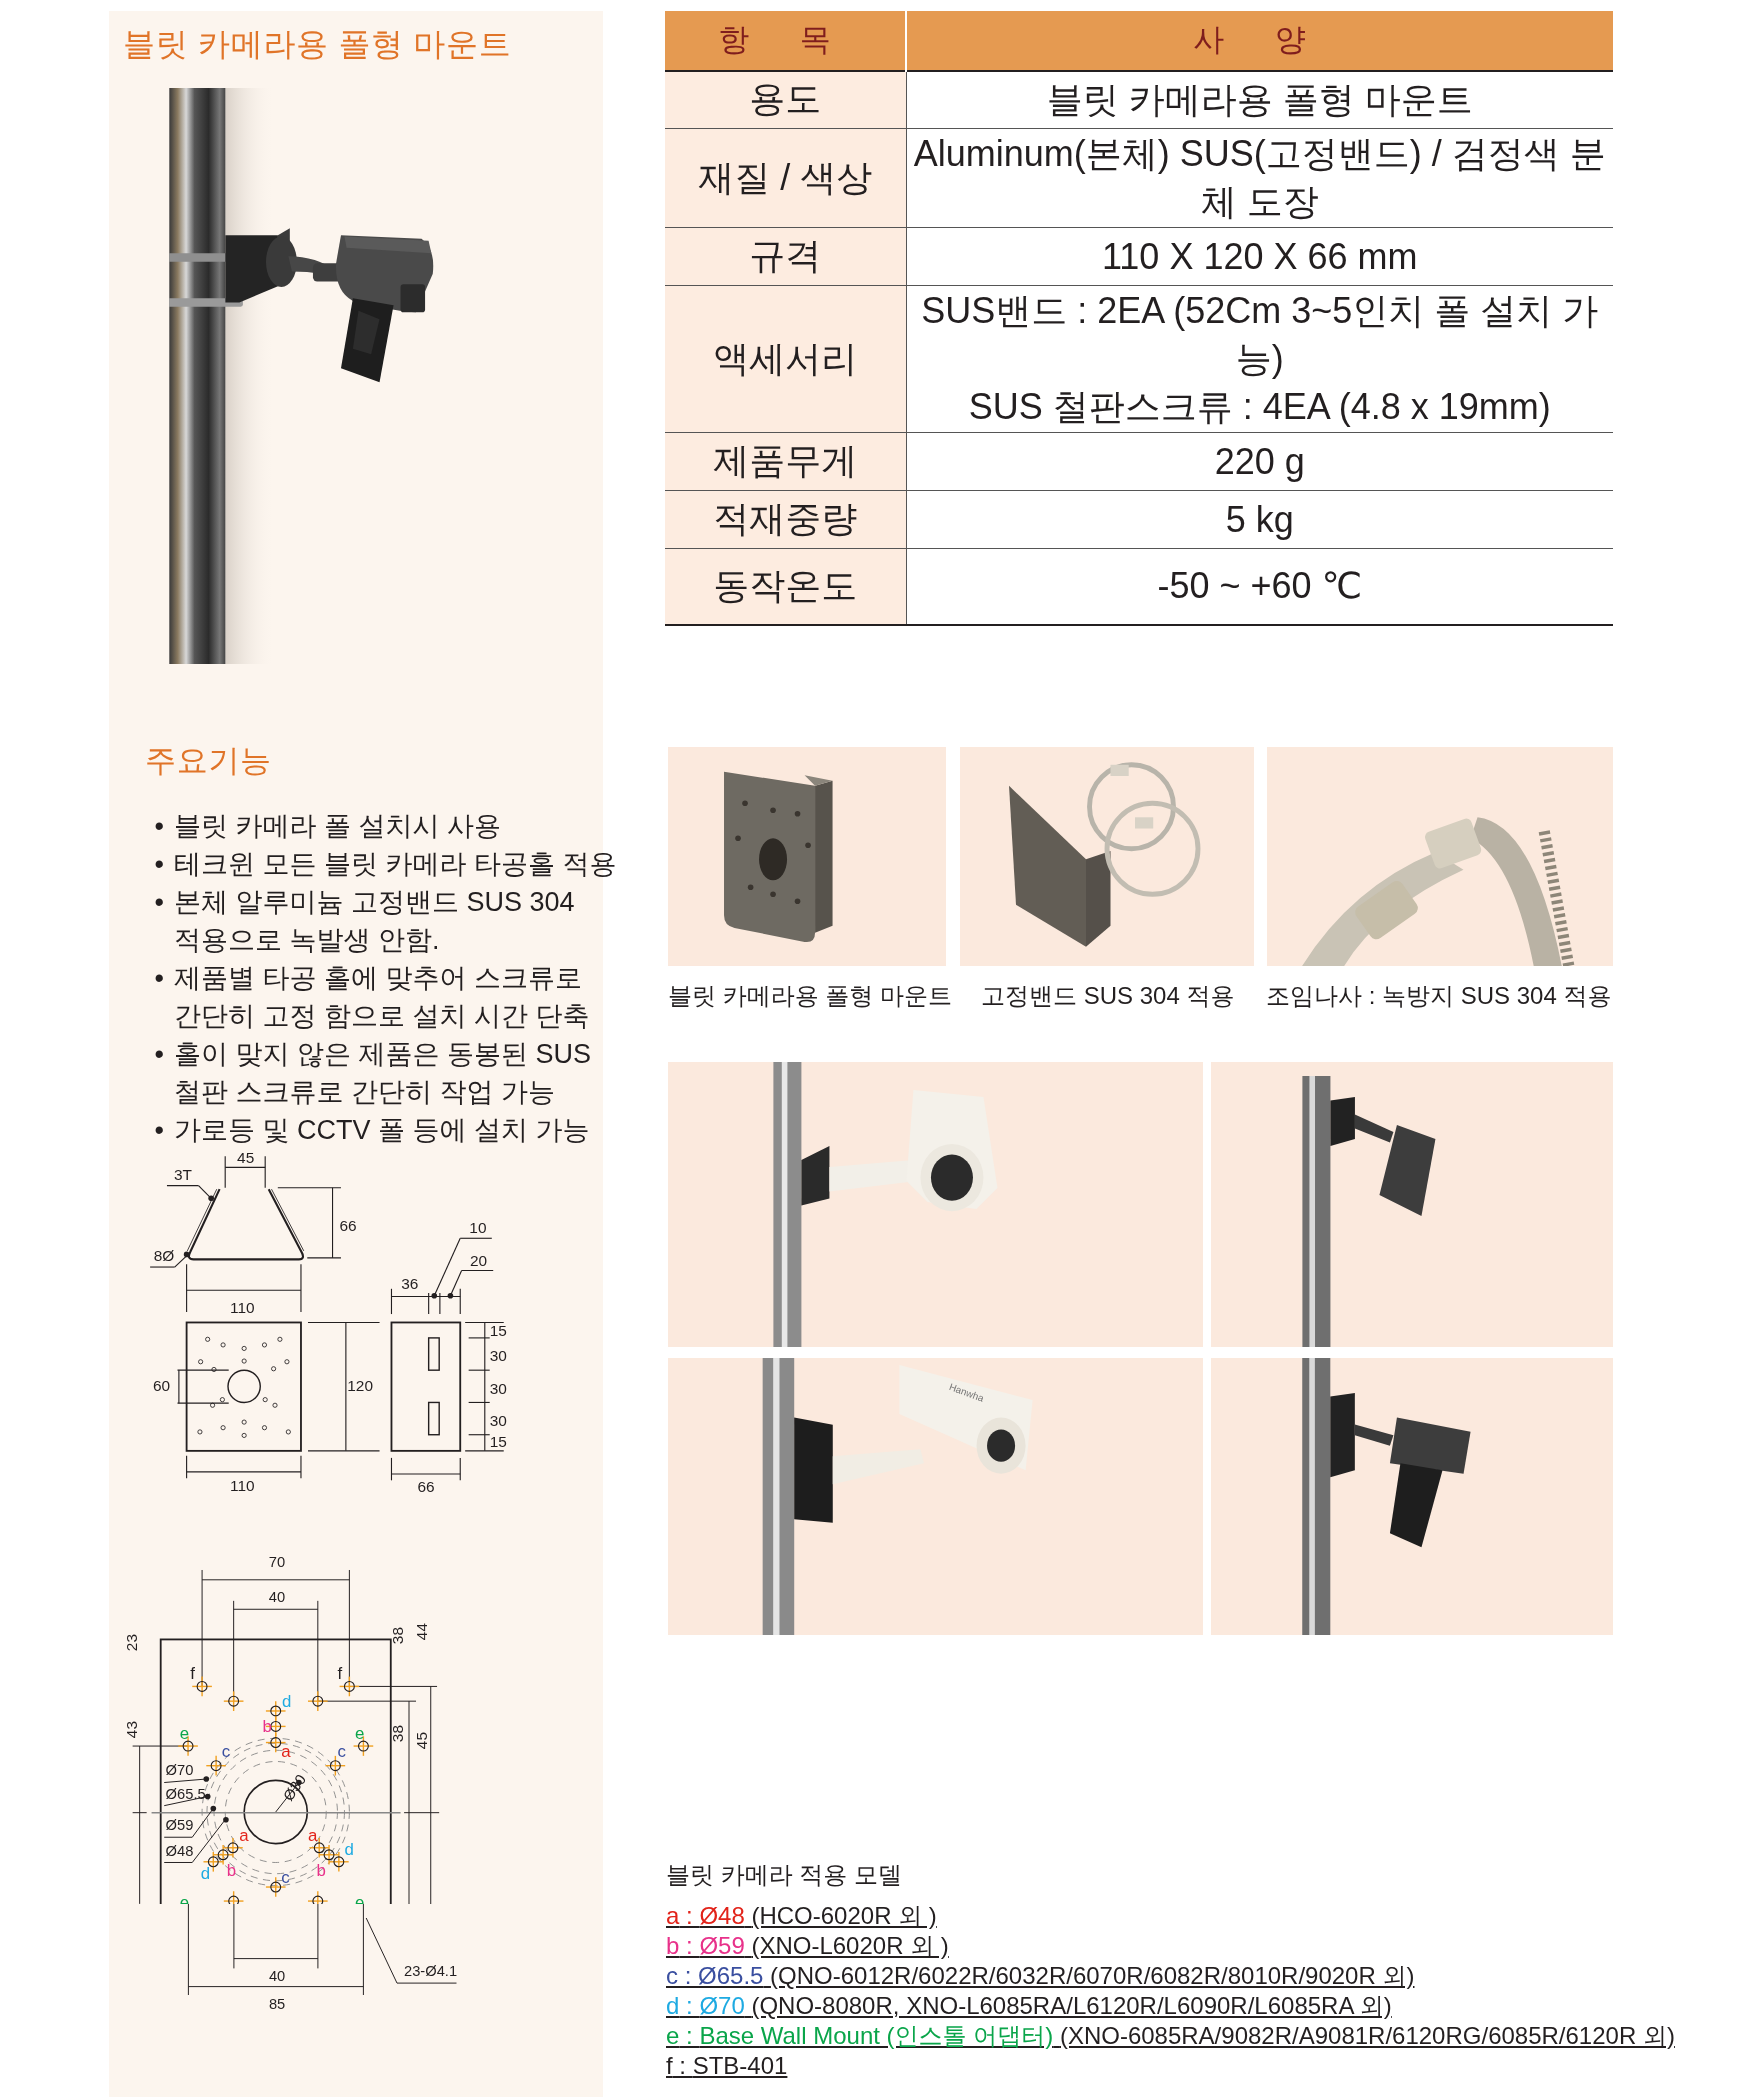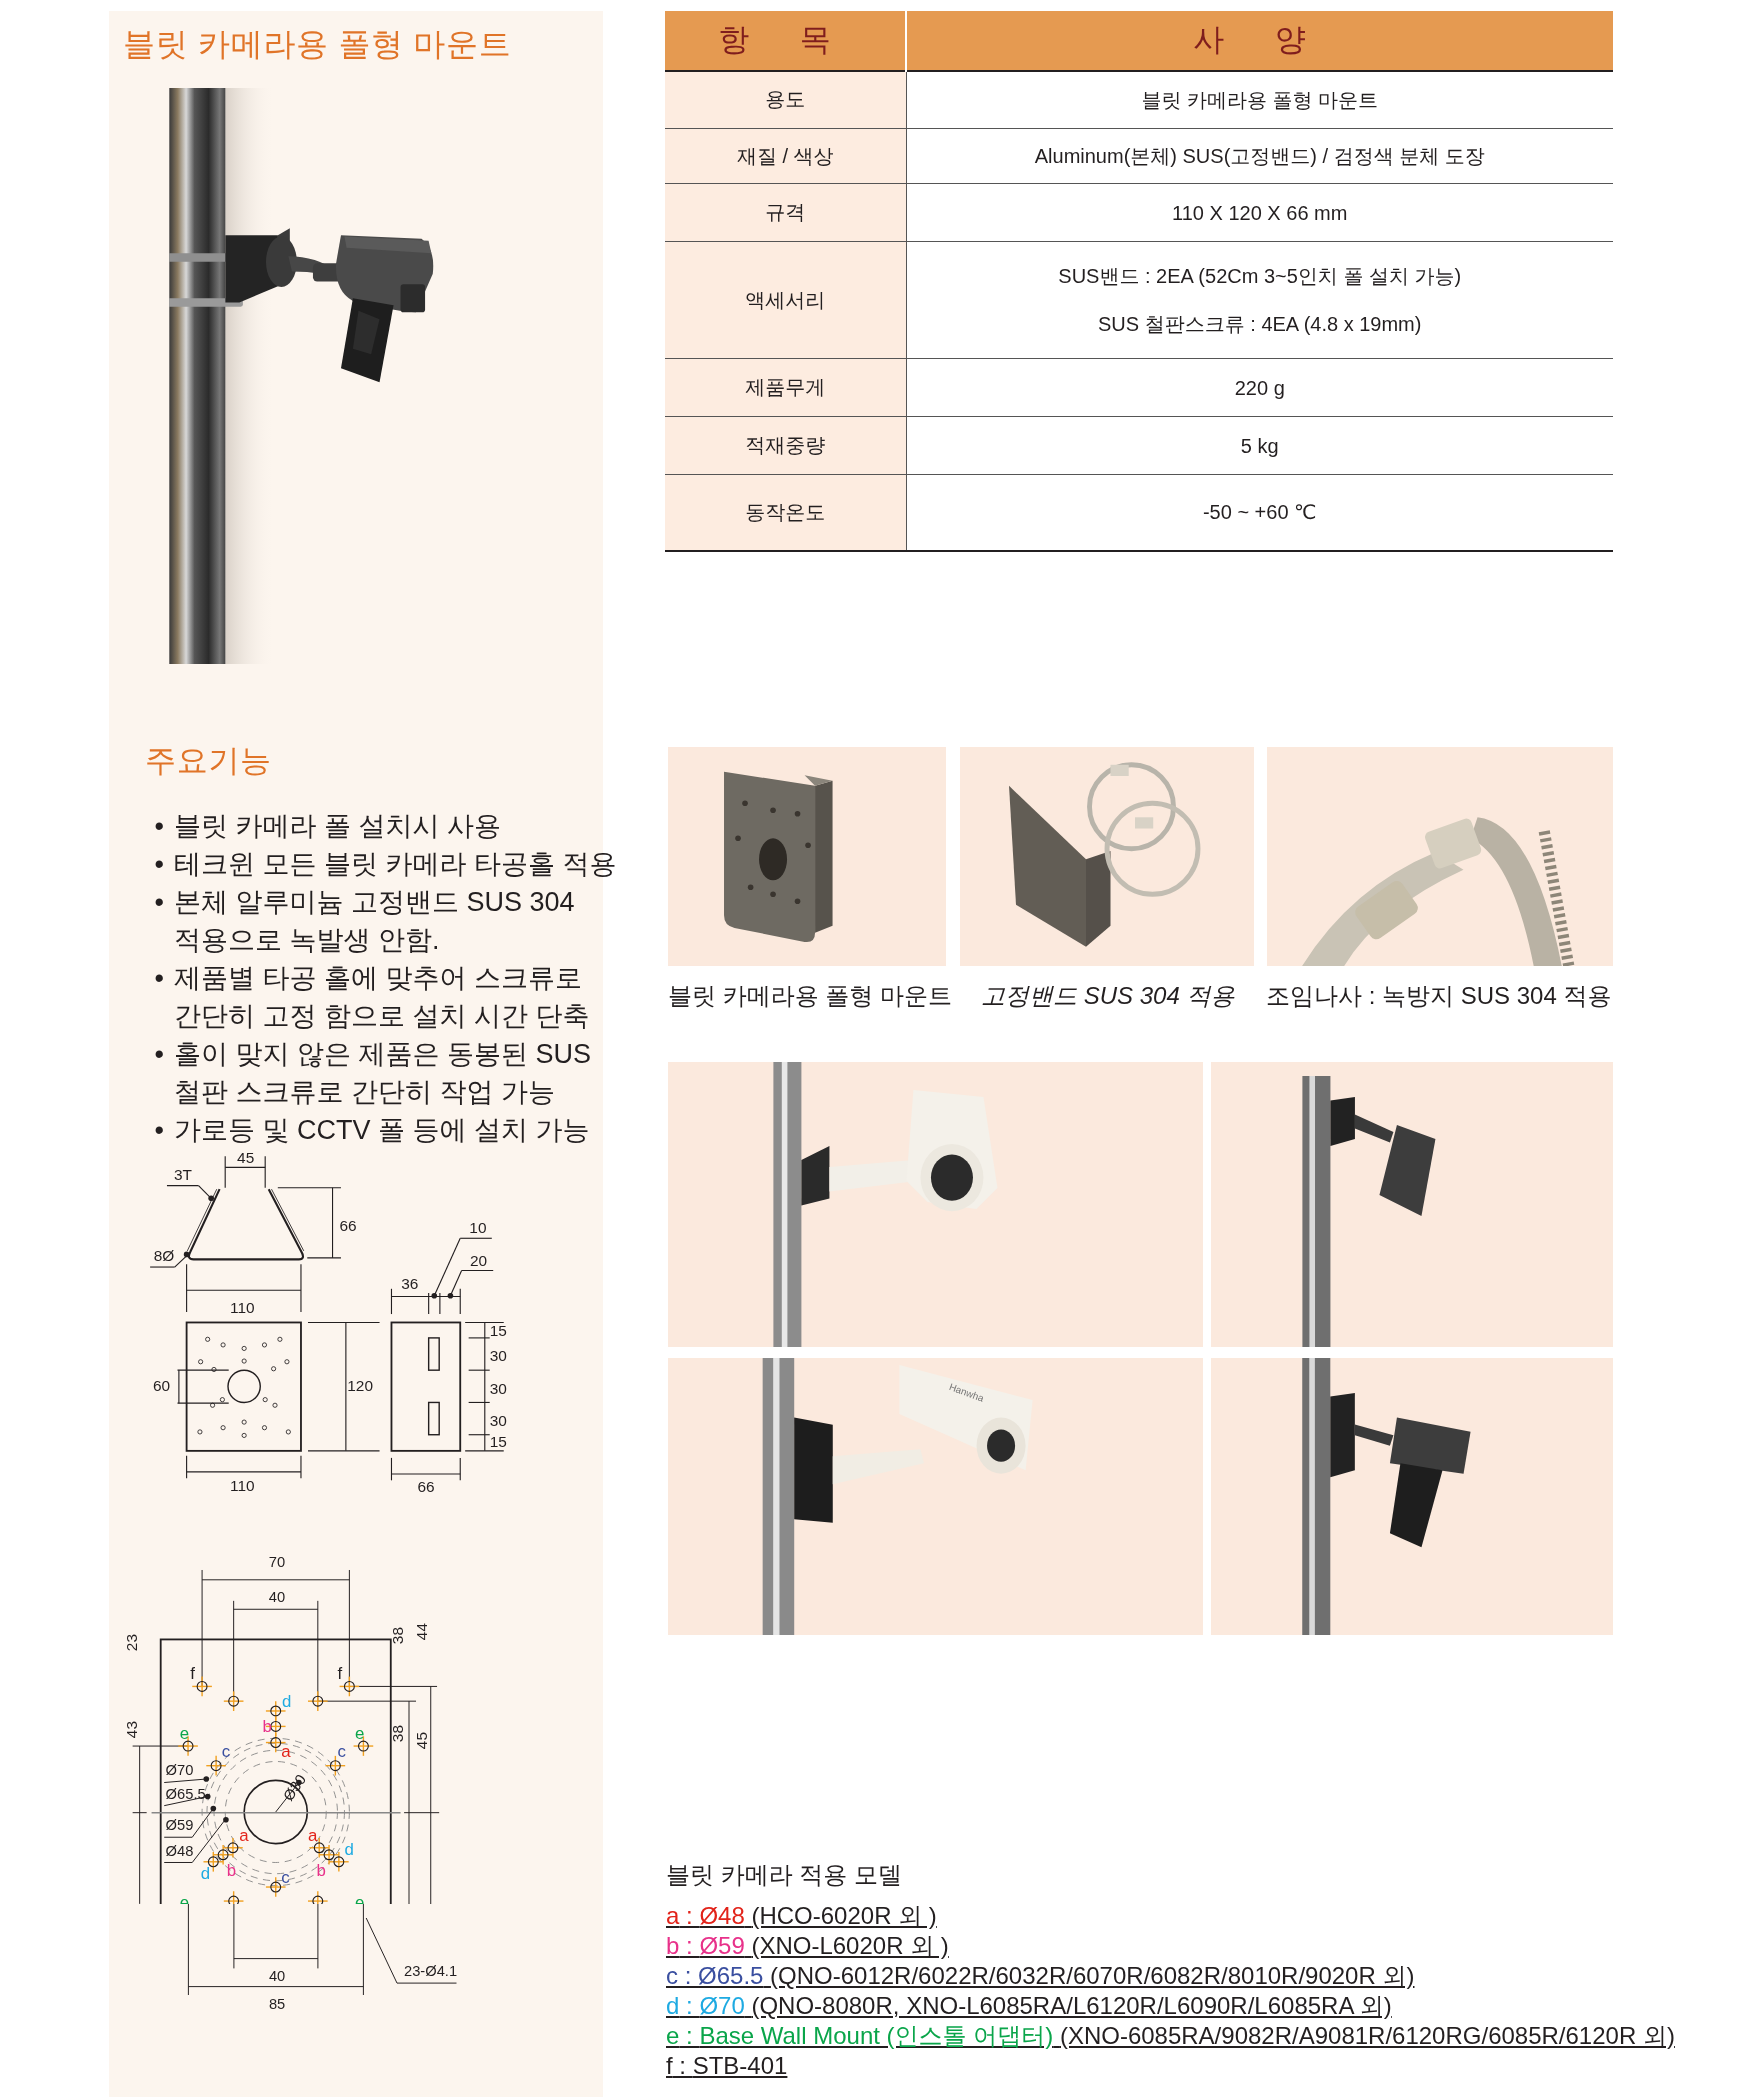--- a/index.html
+++ b/index.html
@@ -21,21 +21,21 @@
 
   .dim { font-size:15.4px; color:#231f20; position:absolute; white-space:nowrap; }
   .dim-v { writing-mode:vertical-rl; transform:rotate(180deg); }
   svg text { font-family:"Liberation Sans", "DejaVu Sans", sans-serif; }
 
   
   #spec-table { left:665px; top:10.5px; width:948px; border-collapse:collapse; }
   #spec-table th { background:#e59a51; color:#7f1d1d; font-weight:normal; font-size:31px; height:57px; letter-spacing:21px; }
   #spec-table th.col-key { width:238px; border-right:2.1px solid #ffffff; }
   #spec-table tr.hdr { border-bottom:2.8px solid #231f20; }
-  #spec-table td { font-size:20px; text-align:center; color:#231f20; border-bottom:1.4px solid #555; }
+  #spec-table td { font-size:36px; text-align:center; color:#231f20; border-bottom:1.4px solid #555; }
   #spec-table td.key { background:#fdece0; border-right:1.4px solid #555; }
   #spec-table tr:last-child td { border-bottom:2.8px solid #231f20; }
   #spec-table td .line { display:block; line-height:48px; }
 
   
   .photo { background:#fbe9dd; overflow:hidden; }
   .caption { font-size:24px; white-space:nowrap; color:#231f20; }
 
   
   #models-title { left:666px; top:1859px; font-size:24px; }
@@ -508,21 +508,21 @@
 <svg class="abs photo" style="left:1267px; top:747px;" width="346" height="219" viewBox="0 0 493 312">
   <rect width="493" height="312" fill="#fbe9dd"></rect>
   <path d="M50 312 Q120 200 240 150 L280 175 Q160 230 110 312 Z" fill="#c9c3b5"></path>
   <path d="M300 100 Q380 110 420 312 L380 312 Q350 160 290 130 Z" fill="#b9b2a4"></path>
   <rect x="230" y="110" width="70" height="55" rx="8" fill="#d6cfbf" transform="rotate(-20 265 137)"></rect>
   <rect x="130" y="205" width="80" height="55" rx="10" fill="#c6bea9" transform="rotate(-35 170 232)"></rect>
   <path d="M395 120 L430 312" stroke="#8d8678" stroke-width="16" stroke-dasharray="5,5"></path>
 </svg>
 
 <div class="abs caption" style="left:668px; top:980px;">블릿 카메라용 폴형 마운트</div>
-<div class="abs caption" style="left:981px; top:980px;font-style:italic;">고정밴드 SUS 304 적용</div>
+<div class="abs caption" style="left:981px; top:980px;">고정밴드 SUS 304 적용</div>
 <div class="abs caption" style="left:1266px; top:980px;">조임나사 : 녹방지 SUS 304 적용</div>
 
 <svg class="abs photo" style="left:668px; top:1062px;" width="535" height="285" viewBox="0 0 763 407">
   <rect width="763" height="407" fill="#fbe9dd"></rect>
   <rect x="150" y="0" width="40" height="407" fill="#8c8c8c"></rect>
     <rect x="162" y="0" width="8" height="407" fill="#e8e8e8"></rect>
   <path d="M190 140 L230 120 L230 195 L190 205 Z" fill="#2a2a2a"></path>
   <path d="M230 150 L350 140 L355 170 L230 185 Z" fill="#f2efe8"></path>
   <path d="M350 40 L450 50 L470 180 L440 210 L370 200 L340 170 Z" fill="#f4f1ea"></path>
   <ellipse cx="405" cy="165" rx="45" ry="48" fill="#ece8df"></ellipse>

